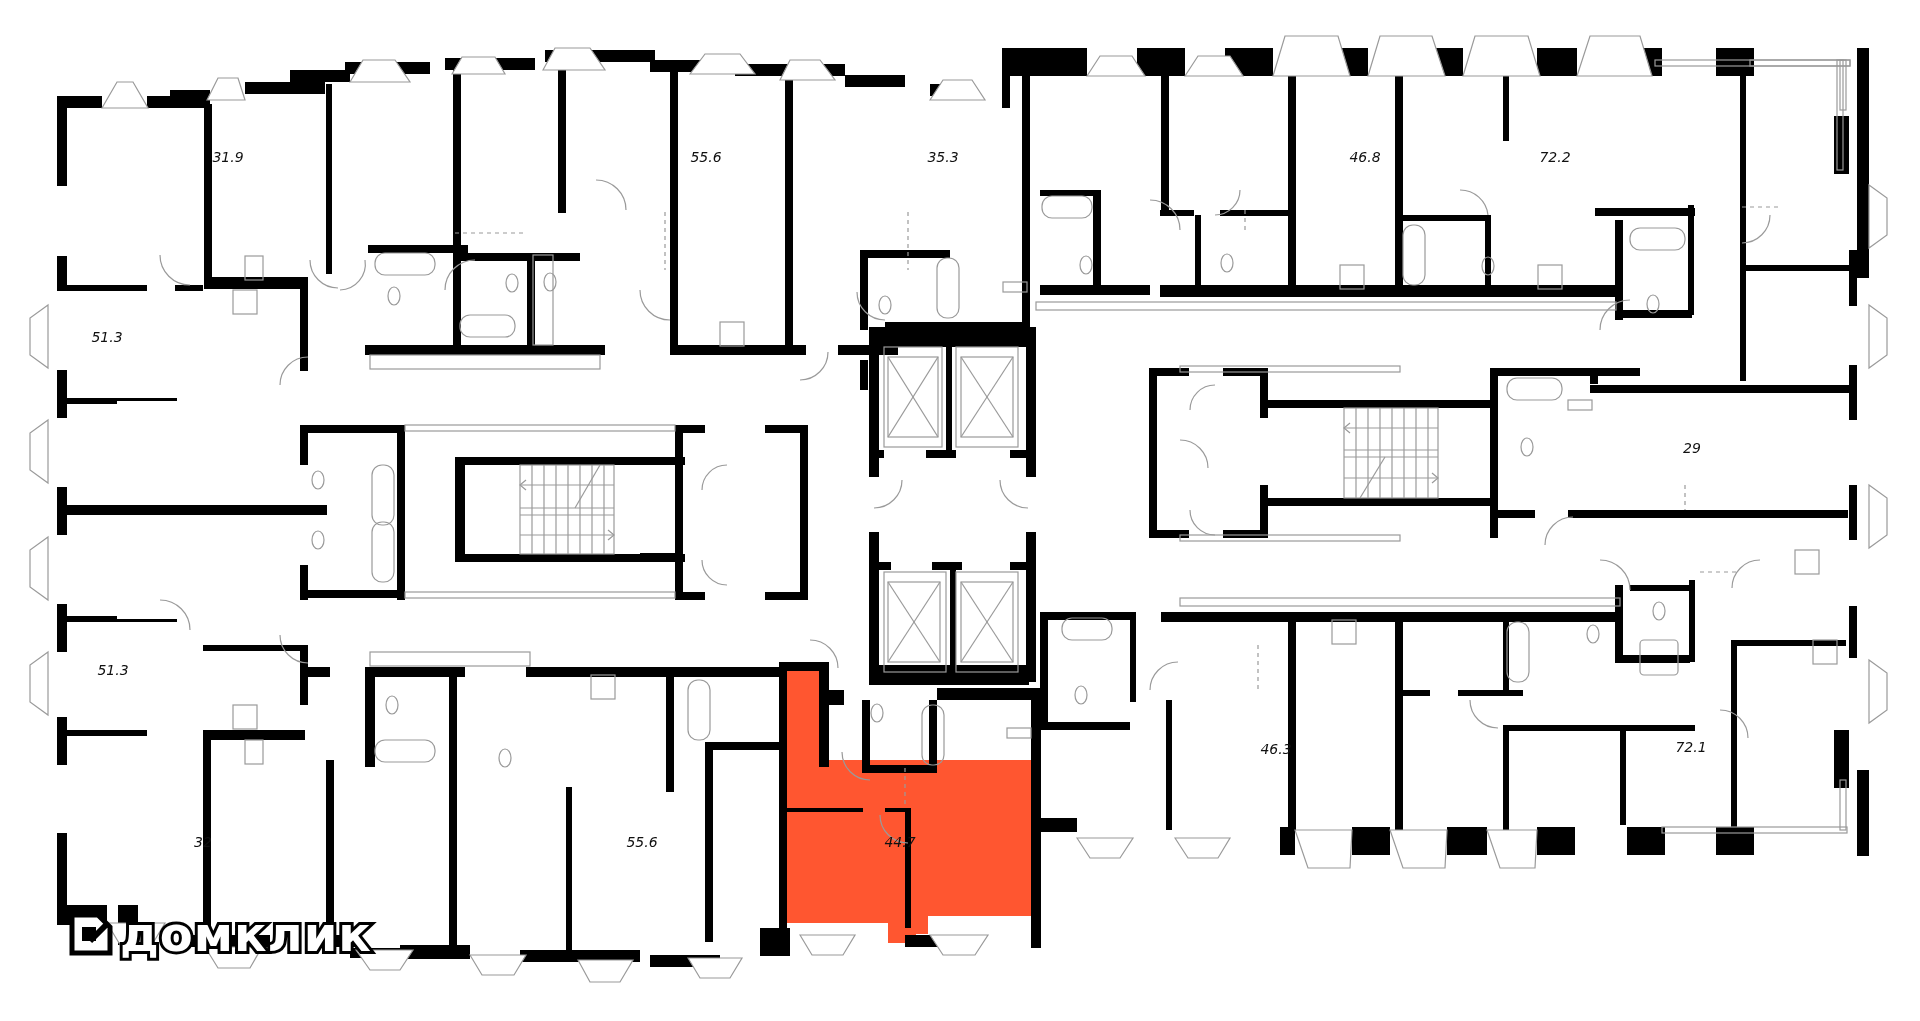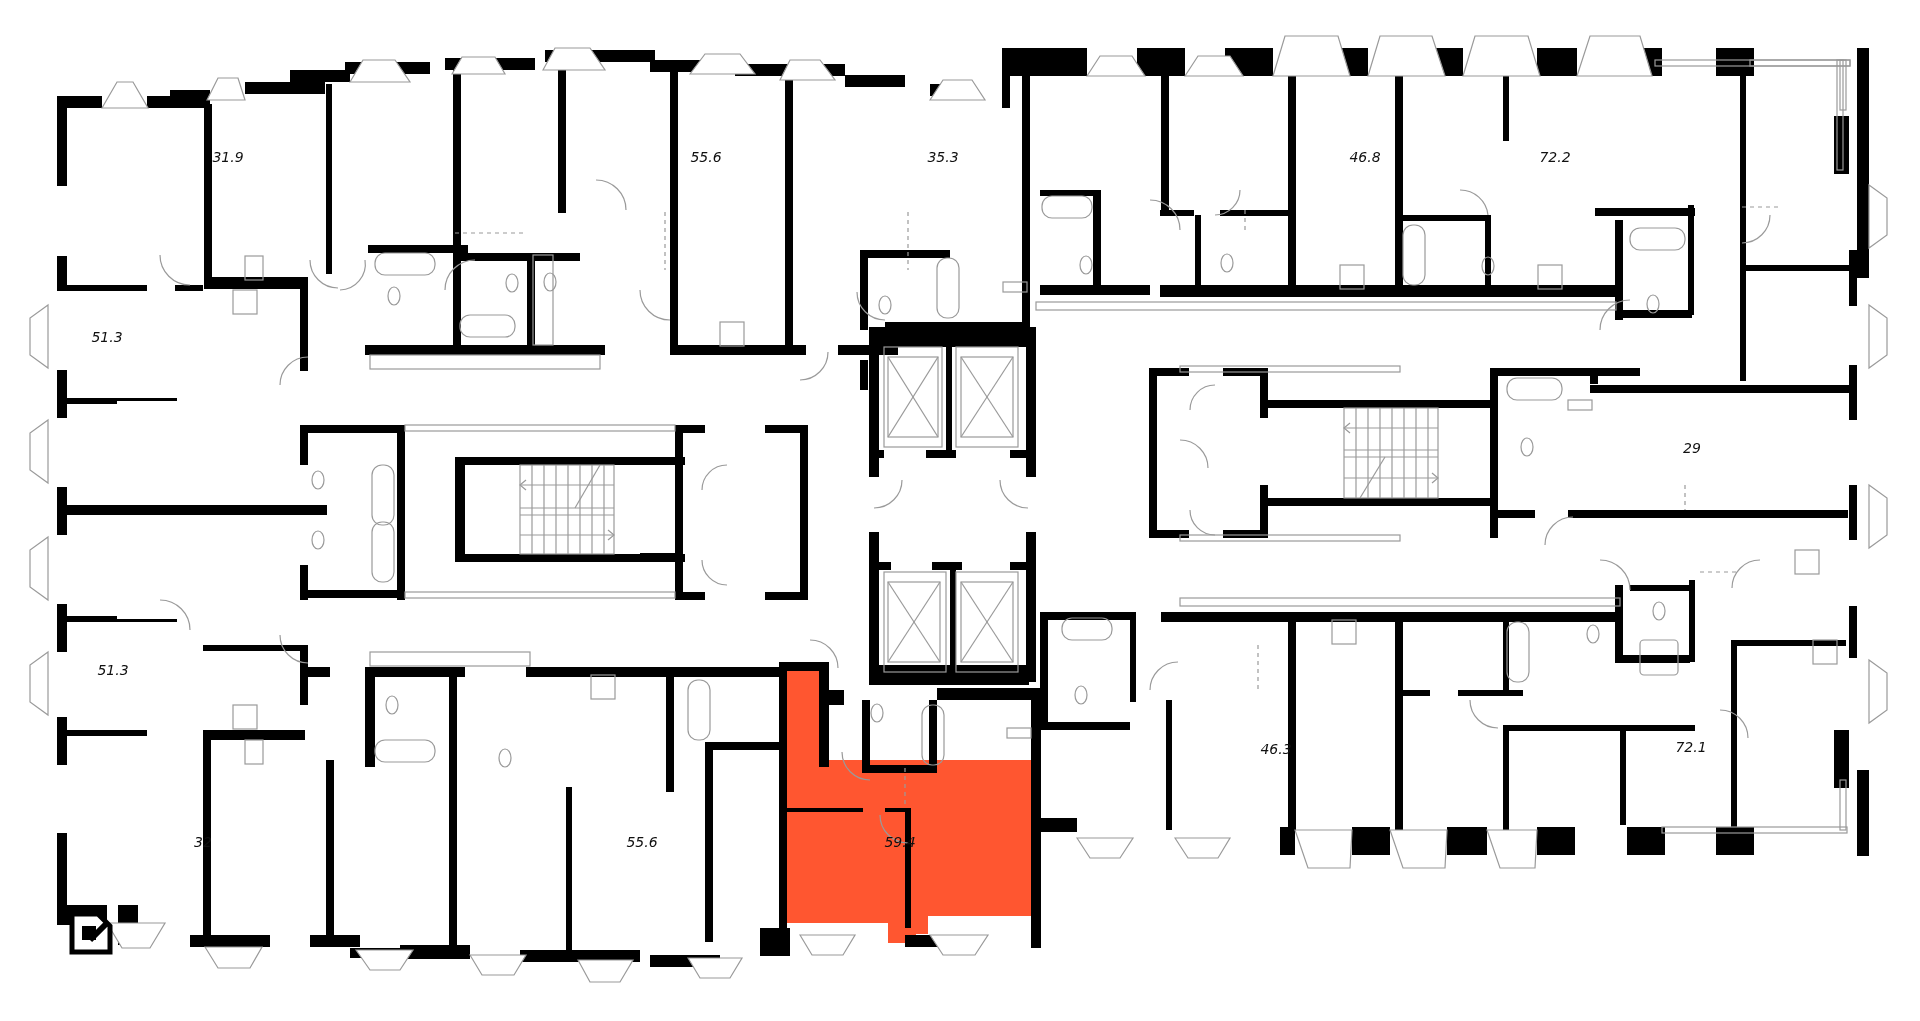--- a/index.html
+++ b/index.html
@@ -471,26 +471,27 @@
     <div class="area-label" style="left: 228px; top: 157px;">31.9</div>
     <div class="area-label" style="left: 706px; top: 157px;">55.6</div>
     <div class="area-label" style="left: 899px; top: 157px; margin-left: 44px;">35.3</div>
     <div class="area-label" style="left: 1323px; top: 157px; margin-left: 42px;">46.8</div>
     <div class="area-label" style="left: 1555px; top: 157px;">72.2</div>
     <div class="area-label" style="left: 107px; top: 337px;">51.3</div>
     <div class="area-label" style="left: 1692px; top: 448px;">29</div>
     <div class="area-label" style="left: 113px; top: 670px;">51.3</div>
     <div class="area-label" style="left: 203px; top: 842px;">32</div>
     <div class="area-label" style="left: 642px; top: 842px;">55.6</div>
-    <div class="area-label" style="left: 900px; top: 842px;">59.4</div>
+    <div class="area-label" style="left: 900px; top: 842px;">44.7</div>
     <div class="area-label" style="left: 1276px; top: 749px;">46.3</div>
     <div class="area-label" style="left: 1691px; top: 747px;">72.1</div>
   </div>
 
 <div class="watermark">
   <div class="wm-logo">
     <svg width="46" height="46" viewBox="0 0 46 46">
       <path d="M4 4 H30 L42 16 V42 H4 Z" fill="#fff" stroke="#000" stroke-width="5"></path>
       <path d="M14 16 H28 V30 H14 Z" fill="#000"></path>
       <path d="M22 30 L38 14" stroke="#000" stroke-width="6"></path>
     </svg>
   </div>
+  <span class="wm-text">домклик</span>
 </div>
 
 </body></html>

